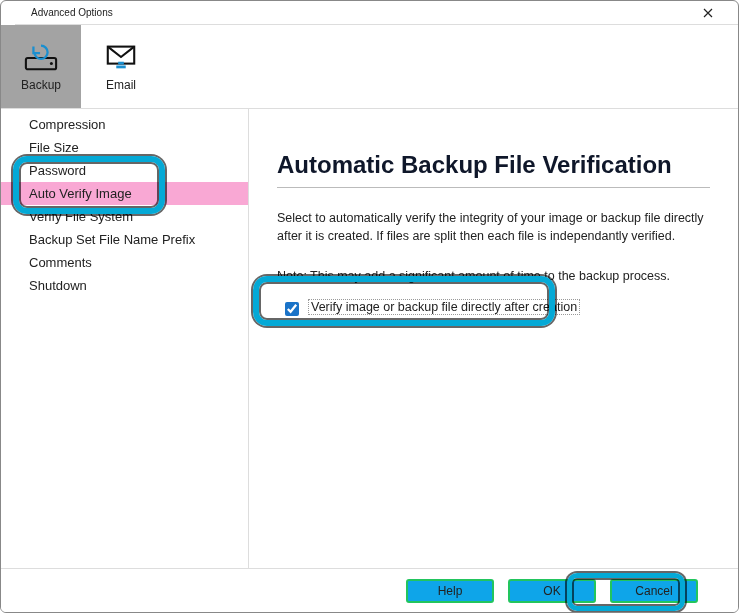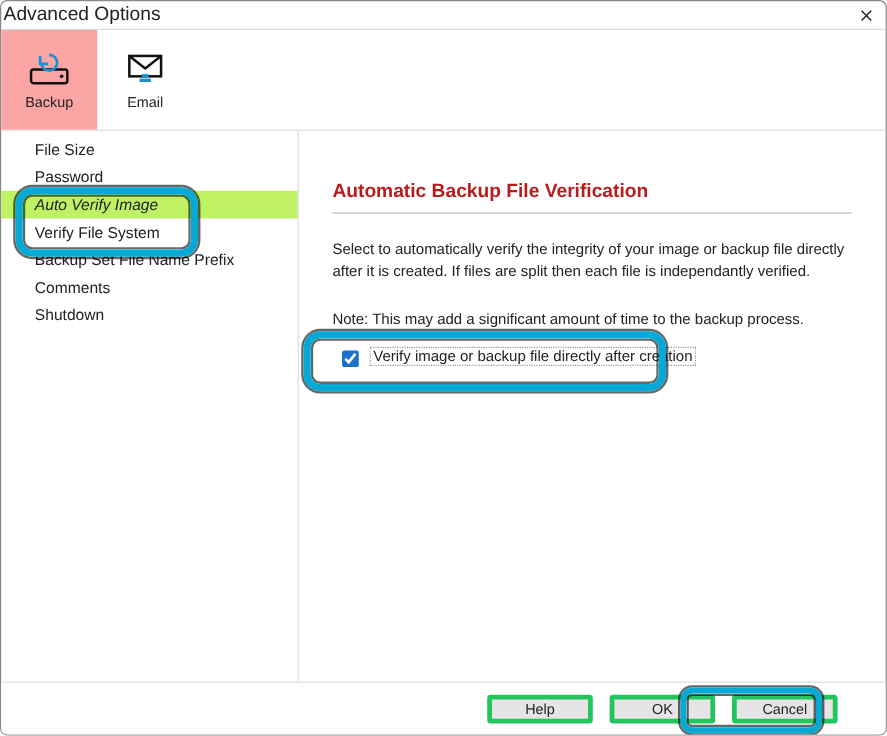--- a/index.html
+++ b/index.html
@@ -12,23 +12,24 @@
     width:739px; height:613px;
     border:1px solid #888;
     border-radius:6px;
     overflow:hidden;
     position:relative;
   }
   .titlebar {
     height:24px;
     display:flex;
     align-items:center;
-    padding:0 2px;
-    font-size:16px;
+    padding:0 16px;
+    font-size:10px;
     border-bottom:1px solid #ddd;
+    margin-left:14px;
   }
   .titlebar .title { flex:1; }
   .titlebar .close {
     width:28px; height:20px;
     display:flex; align-items:center; justify-content:center;
     cursor:pointer;
   }
   .tabstrip {
     height:84px;
     display:flex;
@@ -36,47 +37,47 @@
   }
   .tab {
     width:80px;
     display:flex;
     flex-direction:column;
     align-items:center;
     justify-content:center;
     gap:6px;
     cursor:pointer;
   }
-  .tab.selected { background:#fca5a5; }
+  .tab.selected { background:#a3a3a3; }
   .tab .tablabel { font-size:12px; }
   .tab svg { width:34px; height:30px; }
   .content {
     display:flex;
     height:calc(100% - 24px - 84px - 44px);
   }
   .sidebar {
     width:248px;
     border-right:1px solid #ddd;
     padding-top:4px;
   }
   .side-item {
     padding:4px 8px 4px 28px;
     font-size:13px;
     cursor:pointer;
     white-space:nowrap;
   }
-  .side-item.selected { background:#bef264;font-style:italic; }
+  .side-item.selected { background:#f9a8d4; }
   .panel {
     flex:1;
     padding:30px 28px 8px 28px;
     position:relative;
   }
   .panel h2 {
-    color:#b91c1c;
-    font-size:16px;
+    color:#0f172a;
+    font-size:24px;
     font-weight:600;
     margin:12px 0 8px 0;
   }
   .panel hr {
     border:none;
     border-top:1px solid #bbb;
     margin:0 0 22px 0;
   }
   .desc { font-size:12.5px; line-height:1.4; margin-bottom:24px; }
   .note { font-size:12.5px; margin-bottom:14px; }
@@ -91,22 +92,22 @@
     display:flex;
     align-items:center;
     justify-content:flex-end;
     gap:14px;
     padding:0 40px 0 10px;
     background:#fff;
   }
   .btn {
     min-width:88px;
     height:24px;
-    border:4px solid #22c55e;
-    background:#e5e5e5;
+    border:2px solid #22c55e;
+    background:#0ea5e9;
     border-radius:3px;
     font-size:12px;
     display:flex; align-items:center; justify-content:center;
     cursor:pointer;
   }
   .hl {
     position:absolute;
     border:6px solid #04a9d6;
     border-radius:14px;
     pointer-events:none;
@@ -144,20 +145,21 @@
       <path d="M4 4 L18 15 L32 4" fill="none" stroke="#111" stroke-width="2.2"></path>
       <rect x="15" y="20" width="6" height="3" fill="#1a8fd0"></rect>
       <rect x="13" y="24" width="10" height="3" fill="#1a8fd0"></rect>
     </svg>
     <span class="tablabel">Email</span>
   </div>
 </div>
 
 <div class="content">
   <div class="sidebar">
+    <div class="side-item">Compression</div>
     <div class="side-item">File Size</div>
     <div class="side-item">Password</div>
     <div class="side-item selected">Auto Verify Image</div>
     <div class="side-item">Verify File System</div>
     <div class="side-item">Backup Set File Name Prefix</div>
     <div class="side-item">Comments</div>
     <div class="side-item">Shutdown</div>
   </div>
 
   <div class="panel">

